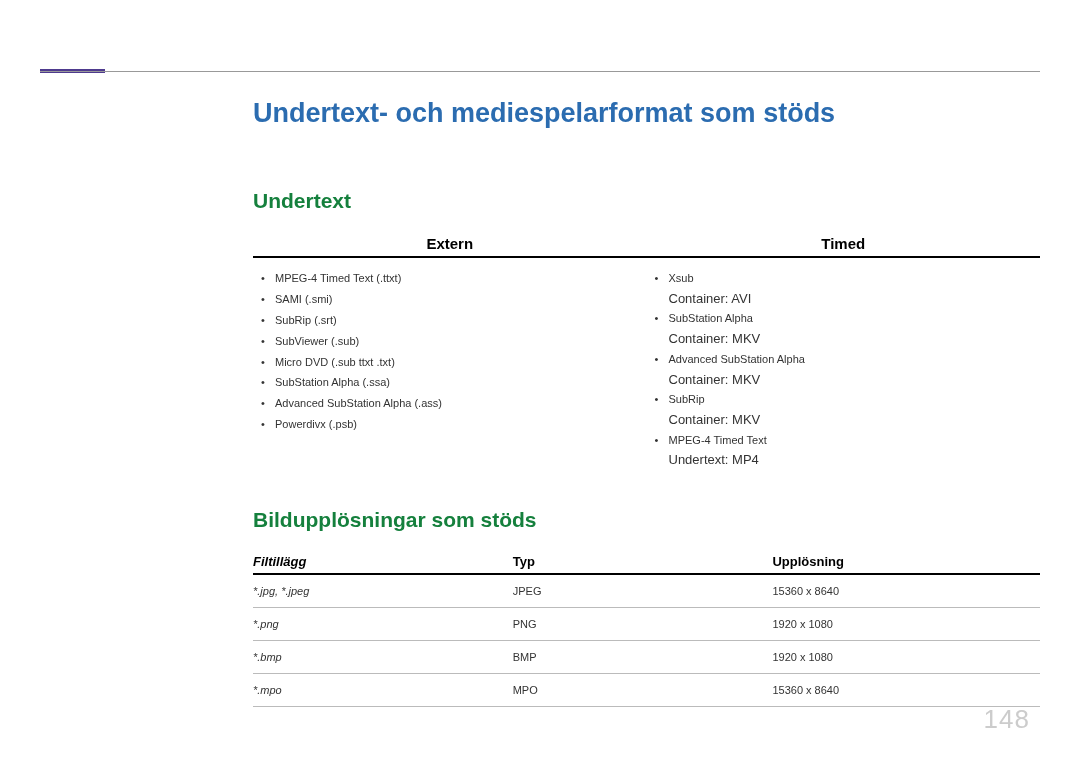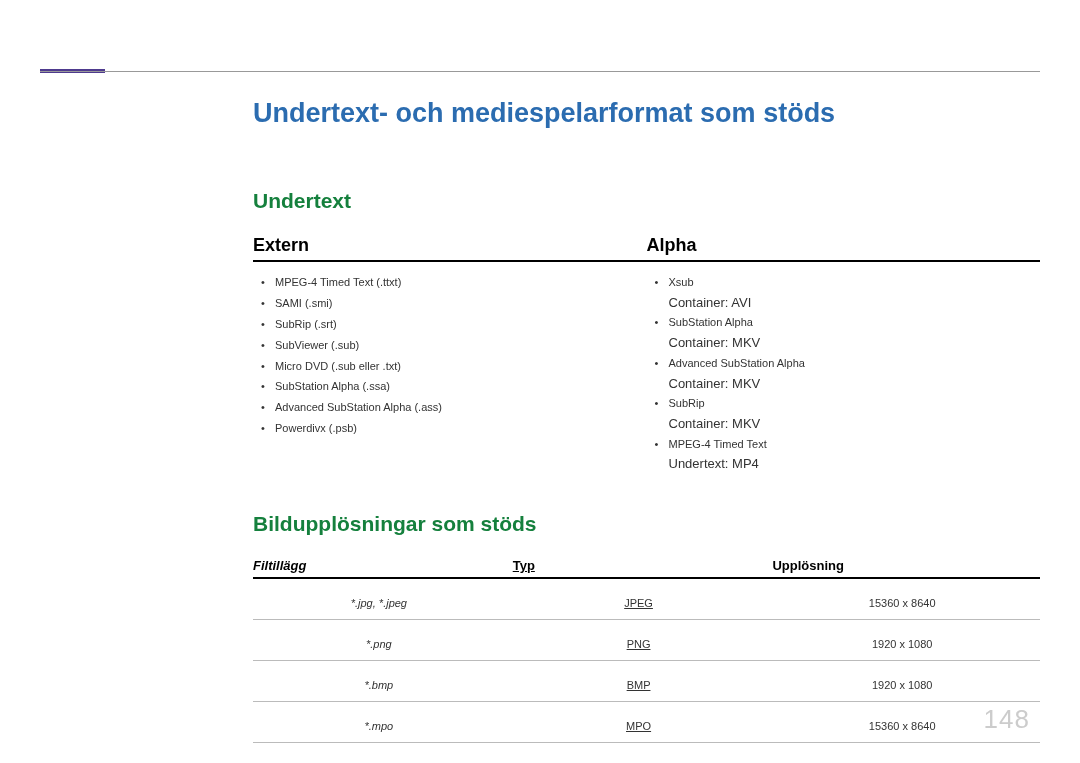--- a/index.html
+++ b/index.html
@@ -43,22 +43,22 @@
     font-size: 21px;
     font-weight: 600;
     margin-bottom: 18px;
   }
   .subtitle-table {
     width: 100%;
     border-collapse: collapse;
     margin-bottom: 38px;
   }
   .subtitle-table th {
-    text-align: left;
-    font-size: 18px;
+    text-align: center;
+    font-size: 15px;
     font-weight: 700;
     padding: 4px 0 4px 0;
     border-bottom: 2px solid #000;
     width: 50%;
   }
   .subtitle-table td {
     vertical-align: top;
     padding: 10px 0 0 0;
     font-size: 11px;
     color: #333;
@@ -90,26 +90,25 @@
   .res-table th {
     text-align: left;
     font-size: 13px;
     font-weight: 700;
     padding: 4px 8px 4px 0;
     border-bottom: 2px solid #000;
   }
   .res-table td {
     font-size: 11px;
     color: #333;
-    padding: 18px 8px 10px 0;
+    padding: 10px 8px 10px 0;
     border-bottom: 1px solid #bbb;
-    text-align: center;
   }
   .res-table th:nth-child(1), .res-table td:nth-child(1) { width: 33%; font-style: italic; }
-  .res-table th:nth-child(2), .res-table td:nth-child(2) { width: 33%; text-decoration: underline; }
+  .res-table th:nth-child(2), .res-table td:nth-child(2) { width: 33%; }
   .page-num {
     position: absolute;
     bottom: 28px;
     right: 50px;
     font-size: 26px;
     color: #ccc;
     font-weight: 300;
     letter-spacing: 1px;
   }
 </style>
@@ -120,32 +119,32 @@
 <div class="top-rule"></div>
 
 <div class="content">
   <h1>Undertext- och mediespelarformat som stöds</h1>
 
   <h2>Undertext</h2>
   <table class="subtitle-table">
     <thead>
       <tr>
         <th>Extern</th>
-        <th>Alpha</th>
+        <th>Timed</th>
       </tr>
     </thead>
     <tbody>
       <tr>
         <td>
           <ul class="bullets">
             <li>MPEG-4 Timed Text (.ttxt)</li>
             <li>SAMI (.smi)</li>
             <li>SubRip (.srt)</li>
             <li>SubViewer (.sub)</li>
-            <li>Micro DVD (.sub eller .txt)</li>
+            <li>Micro DVD (.sub ttxt .txt)</li>
             <li>SubStation Alpha (.ssa)</li>
             <li>Advanced SubStation Alpha (.ass)</li>
             <li>Powerdivx (.psb)</li>
           </ul>
         </td>
         <td>
           <ul class="bullets">
             <li>
               <span>Xsub</span>
               <span class="sub">Container: AVI</span>

